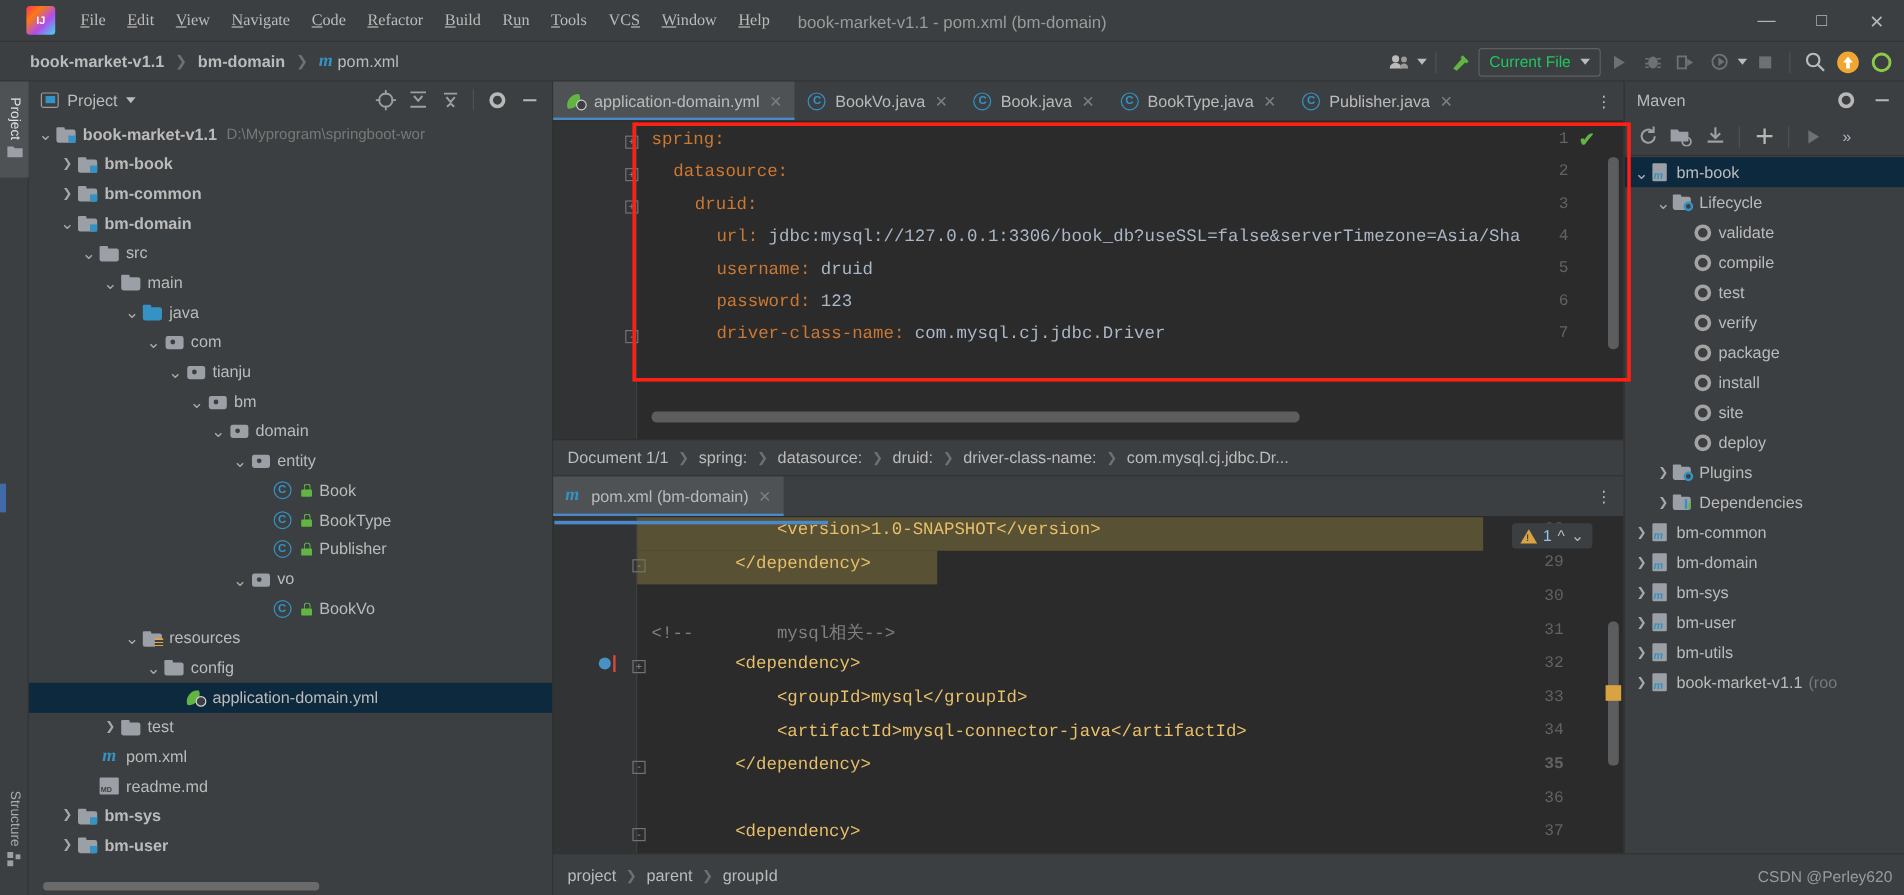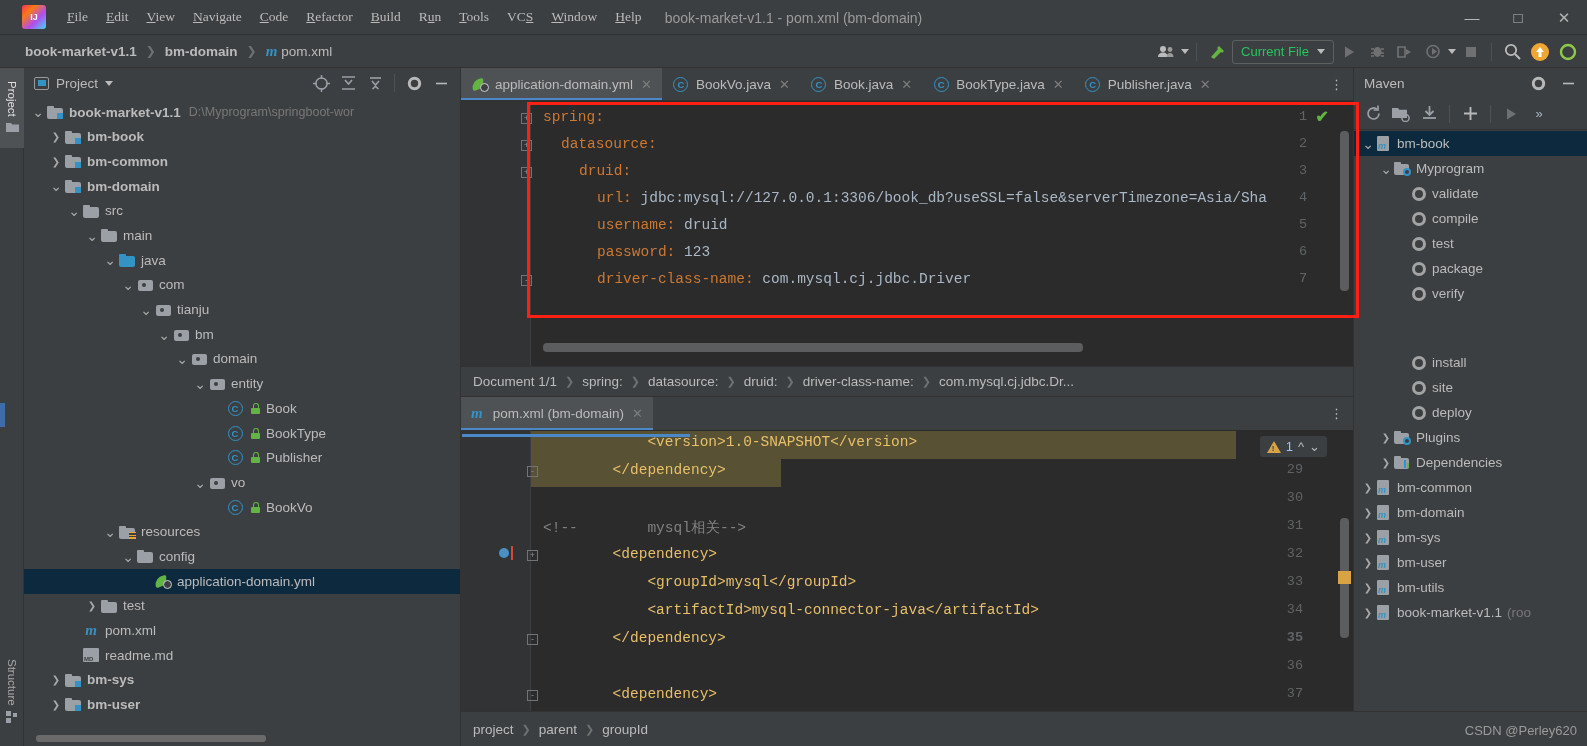--- a/index.html
+++ b/index.html
@@ -889,21 +889,21 @@
           </span>
           <span class="mlbl">bm-book</span>
         </div>
         <div class="mrow" style="padding-left: 24px;">
           <span class="marrow" style="font-size: 14px; line-height: 6px;">⌄</span>
           <span class="folder-gear">
             <span class="tb"></span>
             <span class="bd"></span>
             <span class="gg"></span>
           </span>
-          <span class="mlbl">Myprogram</span>
+          <span class="mlbl">Lifecycle</span>
         </div>
         <div class="mrow" style="padding-left: 42px;">
           <span class="marrow"></span>
           <span class="gear">
             <span class="o"></span>
             <span class="c"></span>
           </span>
           <span class="mlbl">validate</span>
         </div>
         <div class="mrow" style="padding-left: 42px;">
@@ -921,31 +921,31 @@
             <span class="c"></span>
           </span>
           <span class="mlbl">test</span>
         </div>
         <div class="mrow" style="padding-left: 42px;">
           <span class="marrow"></span>
           <span class="gear">
             <span class="o"></span>
             <span class="c"></span>
           </span>
-          <span class="mlbl">package</span>
+          <span class="mlbl">verify</span>
         </div>
         <div class="mrow" style="padding-left: 42px;">
           <span class="marrow"></span>
           <span class="gear">
             <span class="o"></span>
             <span class="c"></span>
           </span>
-          <span class="mlbl">verify</span>
-        </div>
-        <div class="mrow" style="padding-left: 42px; margin-top: 44px;">
+          <span class="mlbl">package</span>
+        </div>
+        <div class="mrow" style="padding-left: 42px;">
           <span class="marrow"></span>
           <span class="gear">
             <span class="o"></span>
             <span class="c"></span>
           </span>
           <span class="mlbl">install</span>
         </div>
         <div class="mrow" style="padding-left: 42px;">
           <span class="marrow"></span>
           <span class="gear">

